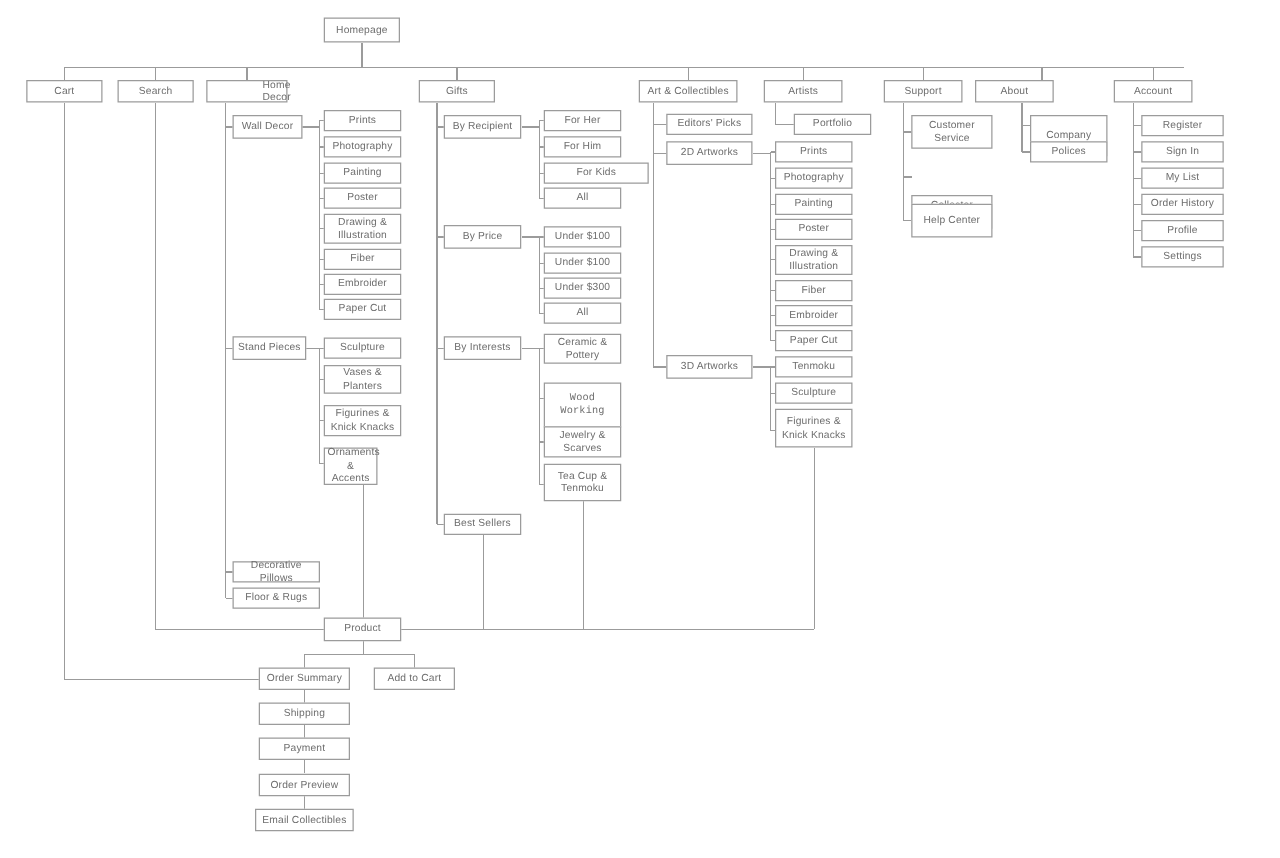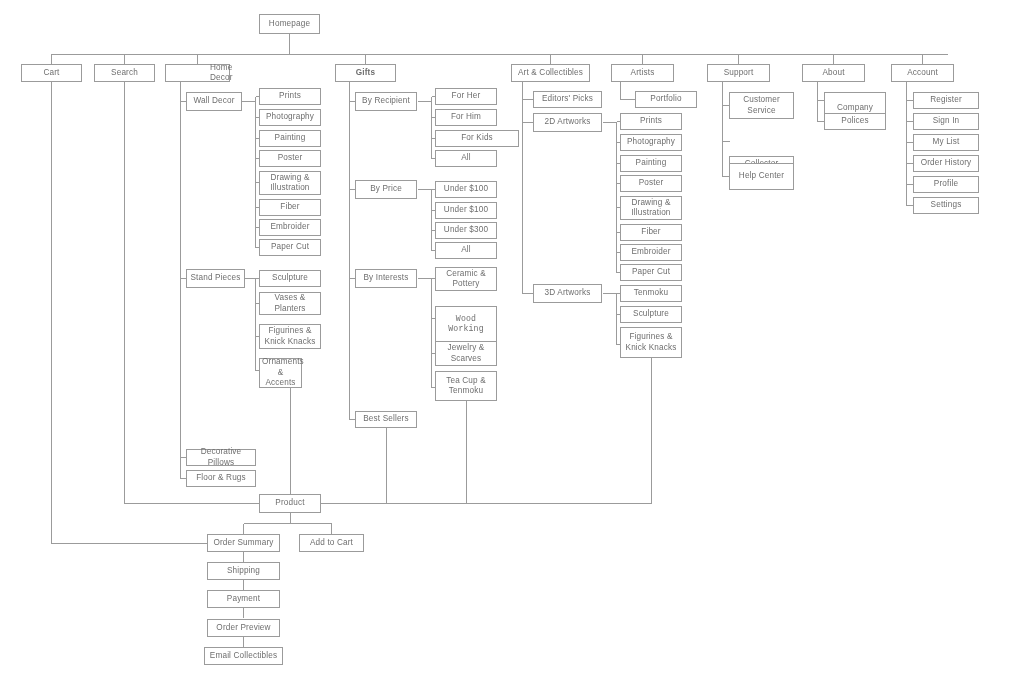--- a/index.html
+++ b/index.html
@@ -185,33 +185,33 @@
 
   <div class="node" style="left:21px;top:64px;width:61px;height:18px;">
       <span>Cart</span>
     </div>
   <div class="node" style="left:94px;top:64px;width:61px;height:18px;">
       <span>Search</span>
     </div>
   <div class="node" style="left:165px;top:64px;width:65px;height:18px;padding-left:44px;">
       <span>Home Decor</span>
     </div>
-  <div class="node" style="left:335px;top:64px;width:61px;height:18px;font-weight:bold;">
+  <div class="node" style="left:335px;top:64px;width:61px;height:18px;">
       <span>Gifts</span>
     </div>
   <div class="node" style="left:511px;top:64px;width:79px;height:18px;">
       <span>Art &amp; Collectibles</span>
     </div>
   <div class="node" style="left:611px;top:64px;width:63px;height:18px;">
       <span>Artists</span>
     </div>
   <div class="node" style="left:707px;top:64px;width:63px;height:18px;">
       <span>Support</span>
     </div>
-  <div class="node" style="left:802px;top:64px;width:63px;height:18px;">
+  <div class="node" style="left:780px;top:64px;width:63px;height:18px;">
       <span>About</span>
     </div>
   <div class="node" style="left:891px;top:64px;width:63px;height:18px;">
       <span>Account</span>
     </div>
 
   <div class="node" style="left:186px;top:92px;width:56px;height:19px;">
       <span>Wall Decor</span>
     </div>
   <div class="node" style="left:259px;top:88px;width:62px;height:17px;">

